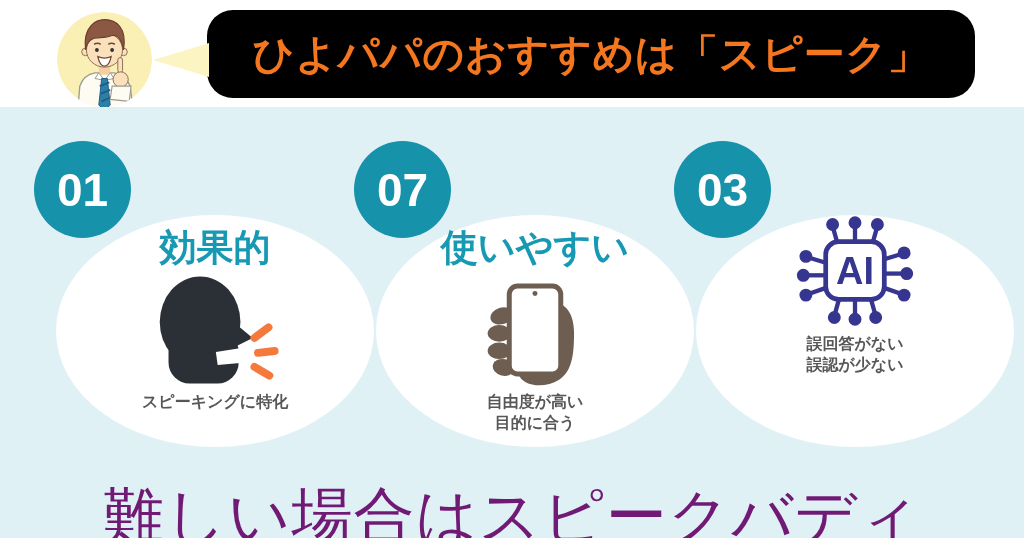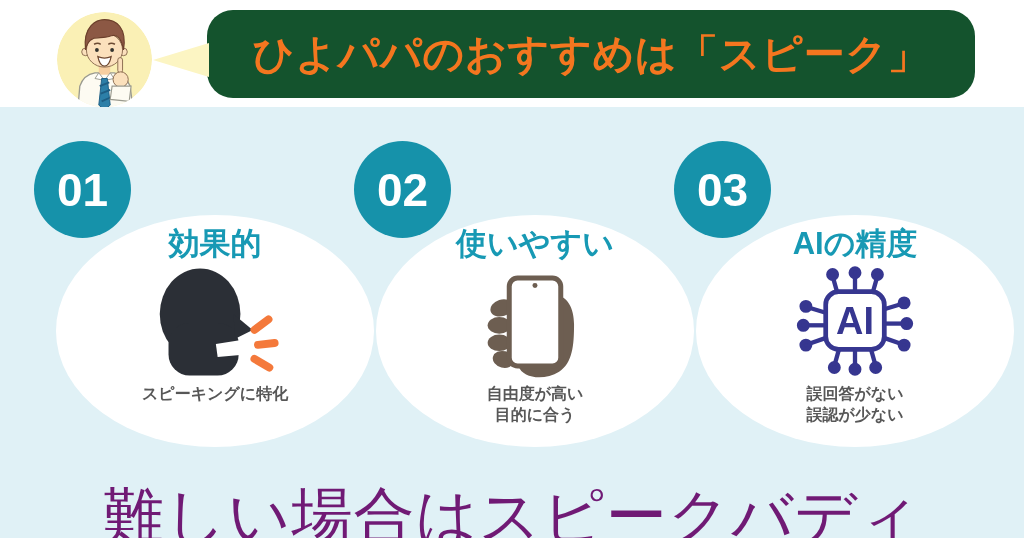--- a/index.html
+++ b/index.html
@@ -6,21 +6,21 @@
   body{
     width:1024px;height:538px;position:relative;overflow:hidden;
     font-family:"Liberation Sans","DejaVu Sans",sans-serif;
     background:#ffffff;
   }
   
   .top-band{position:absolute;left:0;top:0;width:1024px;height:107px;background:#ffffff;overflow:hidden;}
   .avatar-wrap{position:absolute;left:57px;top:12px;width:95px;height:95px;}
   .bubble{
     position:absolute;left:207px;top:10px;width:768px;height:88px;
-    background:#14532d;border-radius:26px;
+    background:#000000;border-radius:26px;
     display:flex;align-items:center;justify-content:center;
   }
   .bubble-tail{
     position:absolute;left:-54px;top:33px;width:0;height:0;
     border-right:56px solid #FCF5C3;
     border-top:17px solid transparent;border-bottom:17px solid transparent;
   }
   .bubble-text{
     font-size:41px;font-weight:800;color:#F4761F;letter-spacing:0.5px;white-space:nowrap;
   }
@@ -30,21 +30,21 @@
   .col{position:relative;width:320px;height:350px;flex:0 0 auto;}
   .badge{
     position:absolute;left:-22px;top:0;width:97px;height:97px;border-radius:50%;
     background:#1692AA;color:#ffffff;font-size:46px;font-weight:800;
     display:flex;align-items:center;justify-content:center;z-index:2;
   }
   .ellipse{
     position:absolute;left:0;top:74px;width:318px;height:232px;border-radius:50%;
     background:#ffffff;display:flex;flex-direction:column;align-items:center;z-index:1;
   }
-  .circle-title{margin-top:8px;font-size:31px;font-weight:800;color:#1799B4;white-space:nowrap;}
+  .circle-title{margin-top:8px;font-size:37px;font-weight:800;color:#1799B4;white-space:nowrap;}
   .circle-icon{height:118px;display:flex;justify-content:center;}
   .caption{font-size:16px;font-weight:700;color:#575757;line-height:1.32;text-align:center;white-space:nowrap;}
   .footer-headline{
     position:absolute;left:0;top:369px;width:1024px;text-align:center;
     font-size:61px;font-weight:400;color:#701a75;letter-spacing:1px;white-space:nowrap;
   }
 </style>
 </head>
 <body>
 
@@ -122,21 +122,21 @@
             </g>
           </svg>
         </div>
         <div class="caption">
           <div>スピーキングに特化</div>
         </div>
       </div>
     </div>
 
     <div class="col">
-      <div class="badge">02</div>
+      <div class="badge">07</div>
       <div class="ellipse">
         <div class="circle-title">使いやすい</div>
         <div class="circle-icon">
           <svg width="108" height="114" viewBox="0 0 130 134">
             <g fill="#6D5E51">
               <ellipse cx="25" cy="50" rx="14" ry="10" transform="rotate(-18 25 50)"></ellipse>
               <ellipse cx="22" cy="71" rx="14" ry="10"></ellipse>
               <ellipse cx="22" cy="92" rx="14" ry="10"></ellipse>
               <ellipse cx="27" cy="112" rx="13" ry="10" transform="rotate(14 27 112)"></ellipse>
               <path d="M80 36 C102 30 112 48 112 70 C112 96 110 116 94 127 C76 138 50 135 45 120 C41 109 48 102 58 102 L80 102 Z"></path>
@@ -148,21 +148,20 @@
         <div class="caption">
           <div>自由度が高い</div>
           <div>目的に合う</div>
         </div>
       </div>
     </div>
 
     <div class="col">
       <div class="badge">03</div>
       <div class="ellipse">
-        <div class="circle-title">AIの精度</div>
         <div class="circle-icon">
           <svg width="130" height="112" viewBox="0 0 140 130">
             <g stroke="#363690" stroke-width="5" fill="#363690">
               <line x1="50" y1="34" x2="44" y2="13"></line>
                 <circle cx="44" cy="11" r="5"></circle>
               <line x1="70" y1="34" x2="70" y2="11"></line>
                 <circle cx="70" cy="9" r="5"></circle>
               <line x1="90" y1="34" x2="96" y2="13"></line>
                 <circle cx="96" cy="11" r="5"></circle>
               <line x1="52" y1="96" x2="46" y2="117"></line>

